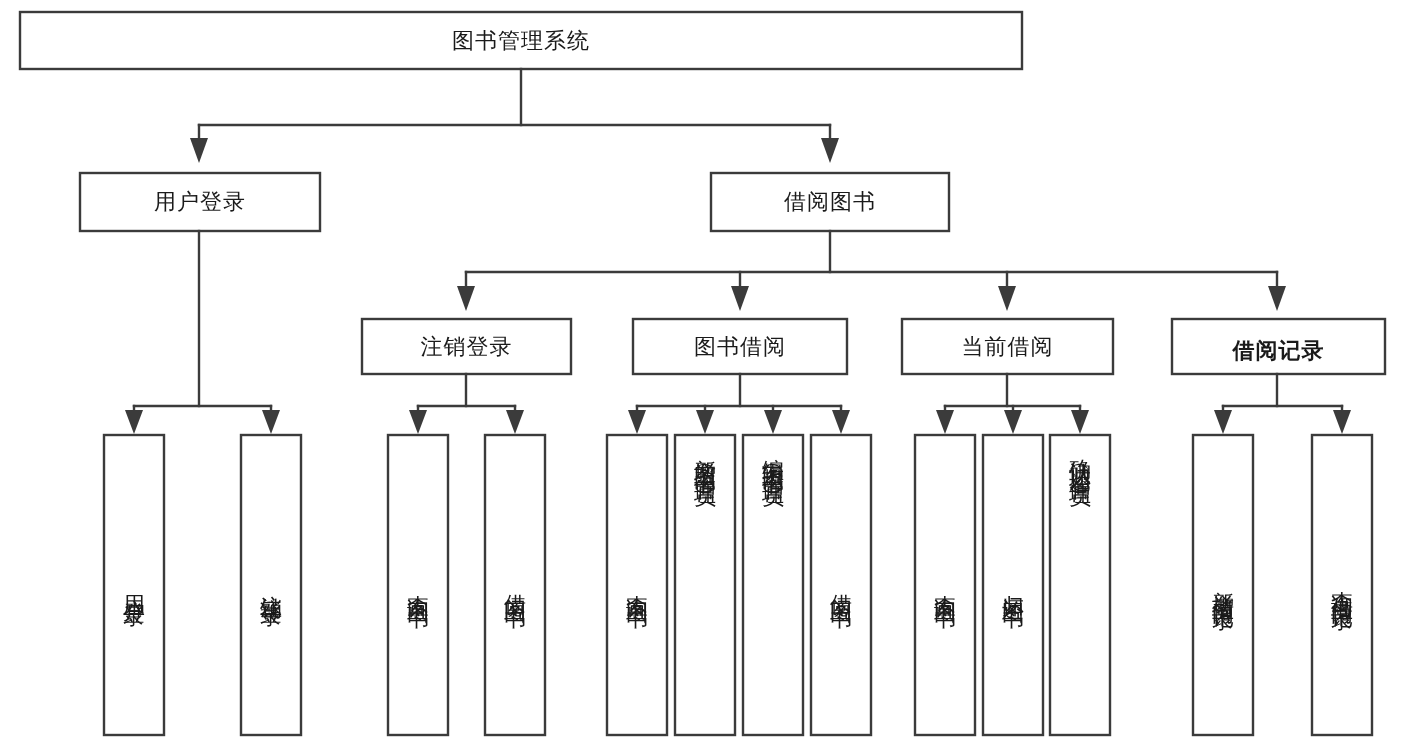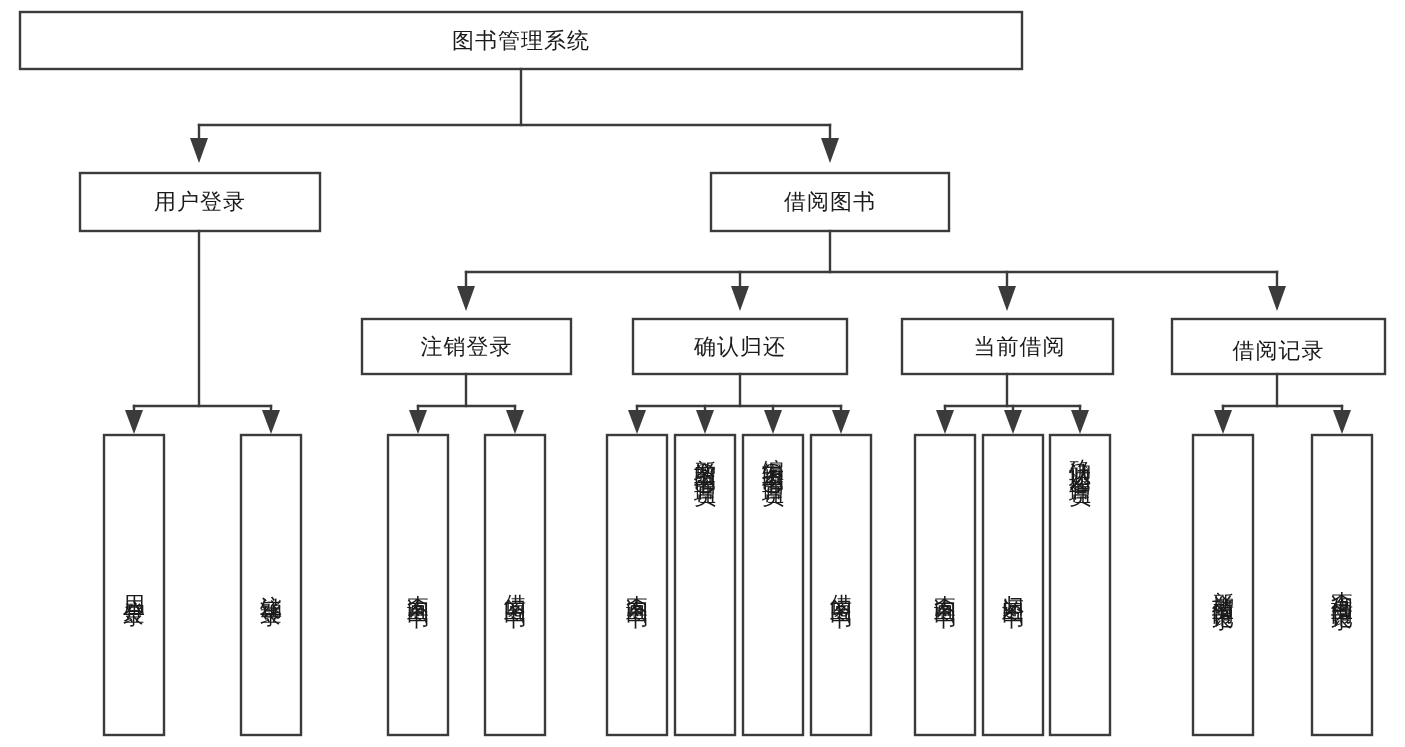--- a/index.html
+++ b/index.html
@@ -202,28 +202,28 @@
 
   <div class="hlabel-wrap" style="left:711px; top:173px; width:238px; height:58px;">
     <span class="hlabel-text">借阅图书</span>
   </div>
 
   <div class="hlabel-wrap" style="left:362px; top:319px; width:209px; height:55px;">
     <span class="hlabel-text">注销登录</span>
   </div>
 
   <div class="hlabel-wrap" style="left:633px; top:319px; width:214px; height:55px;">
-    <span class="hlabel-text">确认归还</span>
-  </div>
-
-  <div class="hlabel-wrap" style="left:902px; top:319px; width:211px; height:55px;margin-left:12px;">
+    <span class="hlabel-text">图书借阅</span>
+  </div>
+
+  <div class="hlabel-wrap" style="left:902px; top:319px; width:211px; height:55px;">
     <span class="hlabel-text">当前借阅</span>
   </div>
 
-  <div class="hlabel-wrap" style="left:1172px; top:319px; width:213px; height:64px;">
+  <div class="hlabel-wrap" style="left:1172px; top:319px; width:213px; height:64px;font-weight:bold;">
     <span class="hlabel-text">借阅记录</span>
   </div>
 
   <div class="vlabel-wrap center-v" style="left:104px; top:435px; width:60px; height:300px;">
     <span class="vlabel-text">用户登录</span>
   </div>
   <div class="vlabel-wrap center-v" style="left:241px; top:435px; width:60px; height:300px;">
     <span class="vlabel-text">注销登录</span>
   </div>
 

